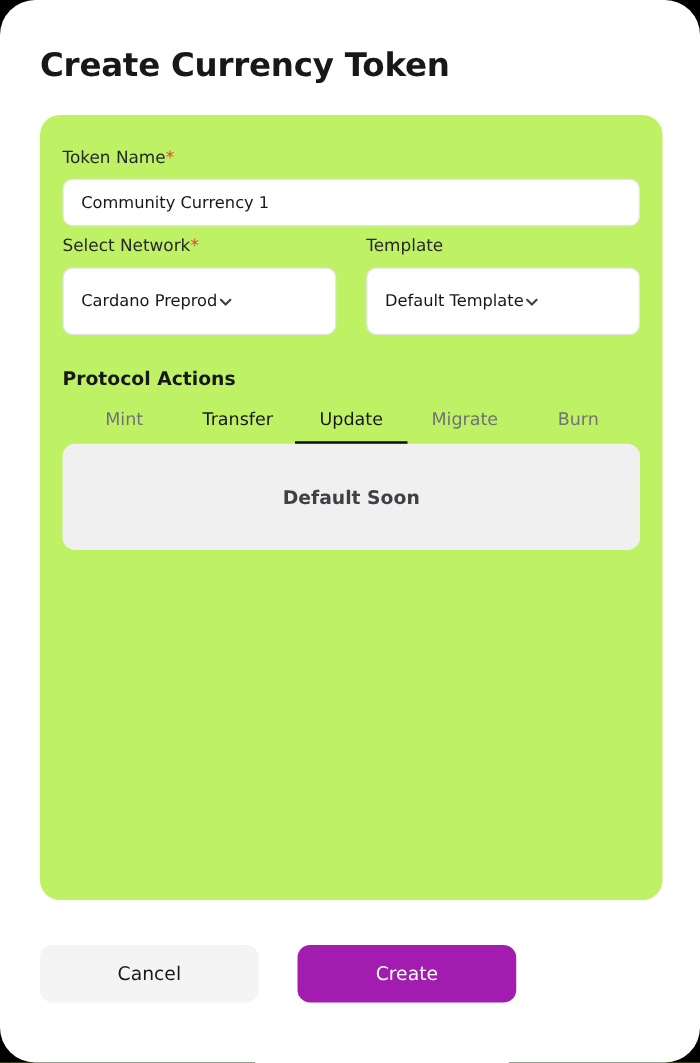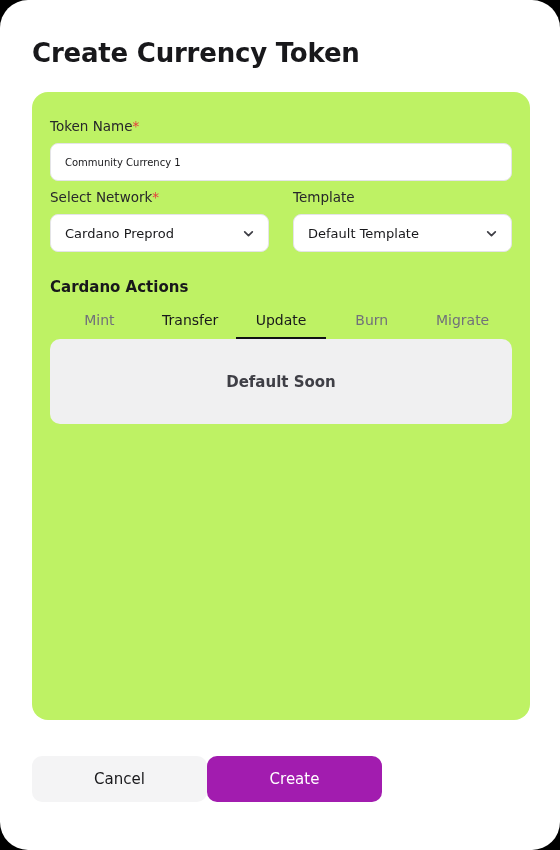--- a/index.html
+++ b/index.html
@@ -45,45 +45,44 @@
   }
   .req { color: #e53e3e; }
 
   .text-input {
     width: 100%;
     height: 38px;
     background: #ffffff;
     border: 1px solid #e4e4e7;
     border-radius: 8px;
     padding: 0 14px;
-    font-size: 10px;
+    font-size: 13px;
     color: #18181b;
     font-family: "DejaVu Sans", sans-serif;
     outline: none;
     display: flex;
     align-items: center;
   }
 
   .row {
     display: flex;
     gap: 24px;
     margin-top: 8px;
   }
   .col { flex: 1; }
 
   .select-box {
     width: 100%;
-    height: 38px;
+    height: 54px;
     background: #ffffff;
     border: 1px solid #e4e4e7;
     border-radius: 8px;
     padding: 0 13px 0 14px;
     display: flex;
     align-items: center;
-    justify-content: space-between;
     font-size: 13px;
     color: #18181b;
     cursor: pointer;
   }
   .chev {
     width: 13px;
     height: 13px;
     flex: none;
     color: #3f3f46;
   }
@@ -122,20 +121,21 @@
     margin-top: 0px;
   }
   .coming-soon-text {
     font-size: 15px;
     font-weight: bold;
     color: #3f3f46;
   }
 
   .footer {
     display: flex;
+    gap: 31px;
     padding: 0 32px;
     margin-top: 36px;
   }
   .btn {
     height: 46px;
     border-radius: 10px;
     border: none;
     font-size: 15px;
     font-family: "DejaVu Sans", sans-serif;
     cursor: pointer;
@@ -185,28 +185,28 @@
         <div class="select-box">
           <span>Default Template</span>
           <svg class="chev" viewBox="0 0 24 24" fill="none" stroke="currentColor" stroke-width="3.2" stroke-linecap="round" stroke-linejoin="round">
               <polyline points="5 9 12 16 19 9"></polyline>
             </svg>
         </div>
       </div>
 
     </div>
 
-    <h2 class="section-title">Cardano Actions</h2>
+    <h2 class="section-title">Protocol Actions</h2>
 
     <div class="tabs">
       <div class="tab">Mint</div>
       <div class="tab strong">Transfer</div>
       <div class="tab active">Update</div>
+      <div class="tab">Migrate</div>
       <div class="tab">Burn</div>
-      <div class="tab">Migrate</div>
     </div>
 
     <div class="coming-soon-panel">
       <span class="coming-soon-text">Default Soon</span>
     </div>
 
   </div>
 
   <div class="footer">
     <button class="btn btn-cancel">Cancel</button>

